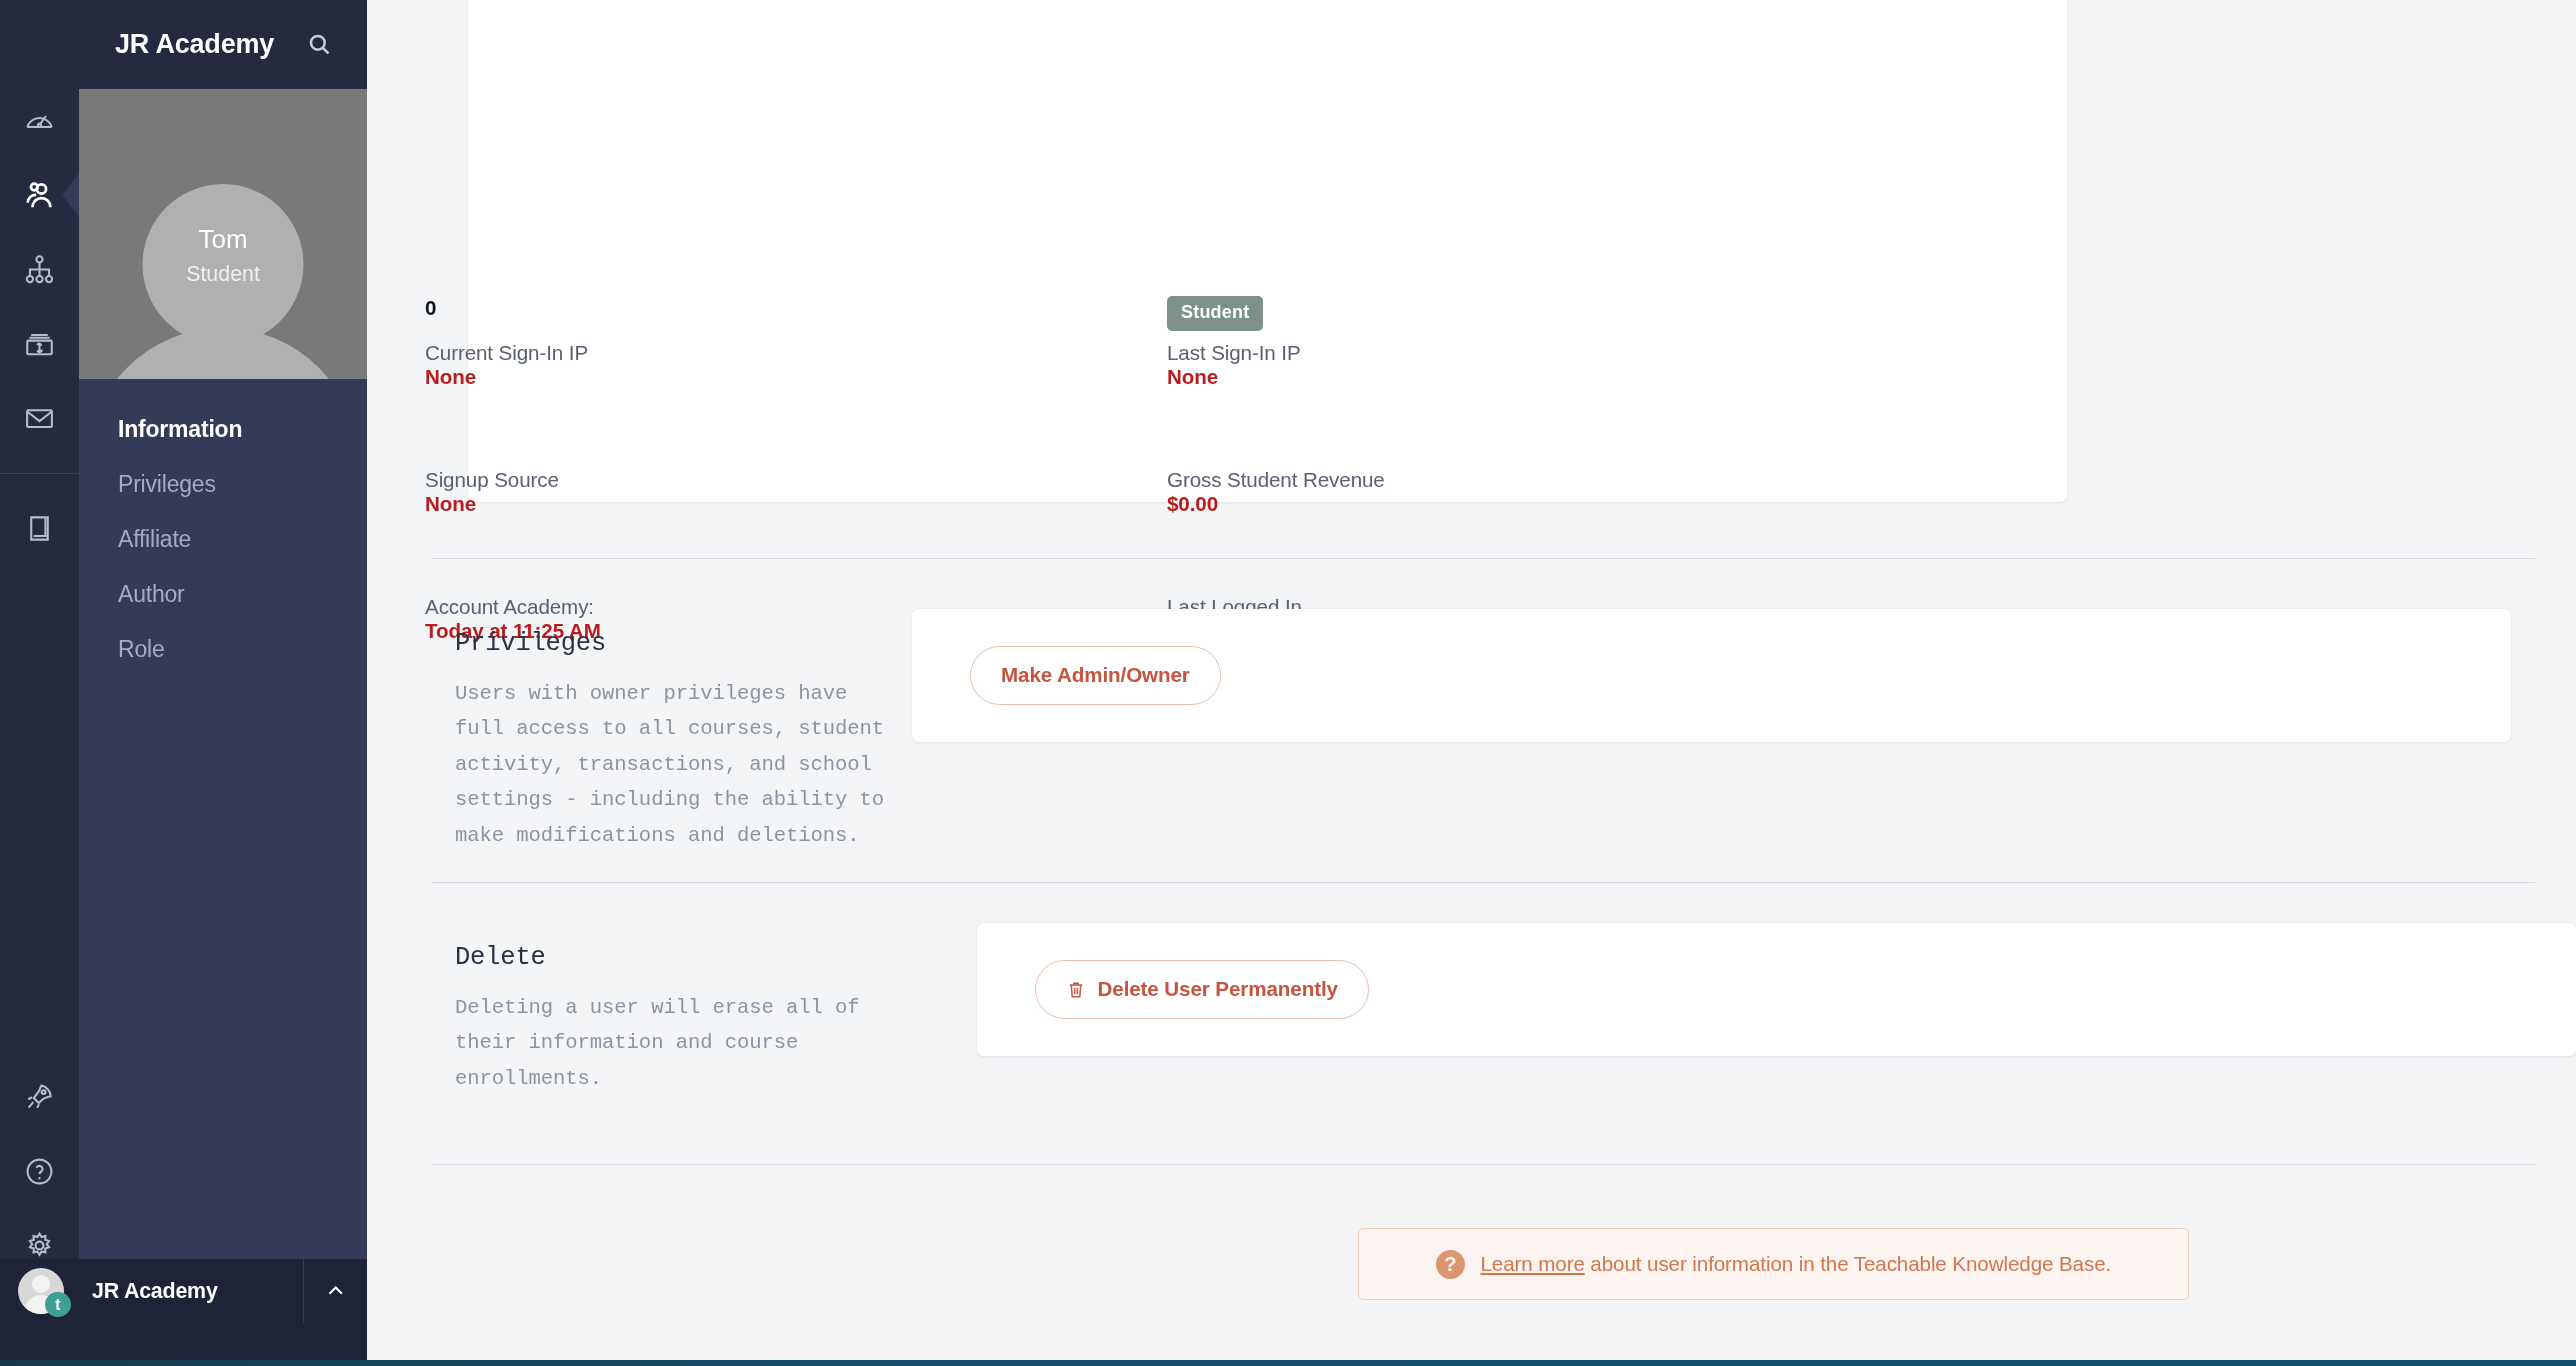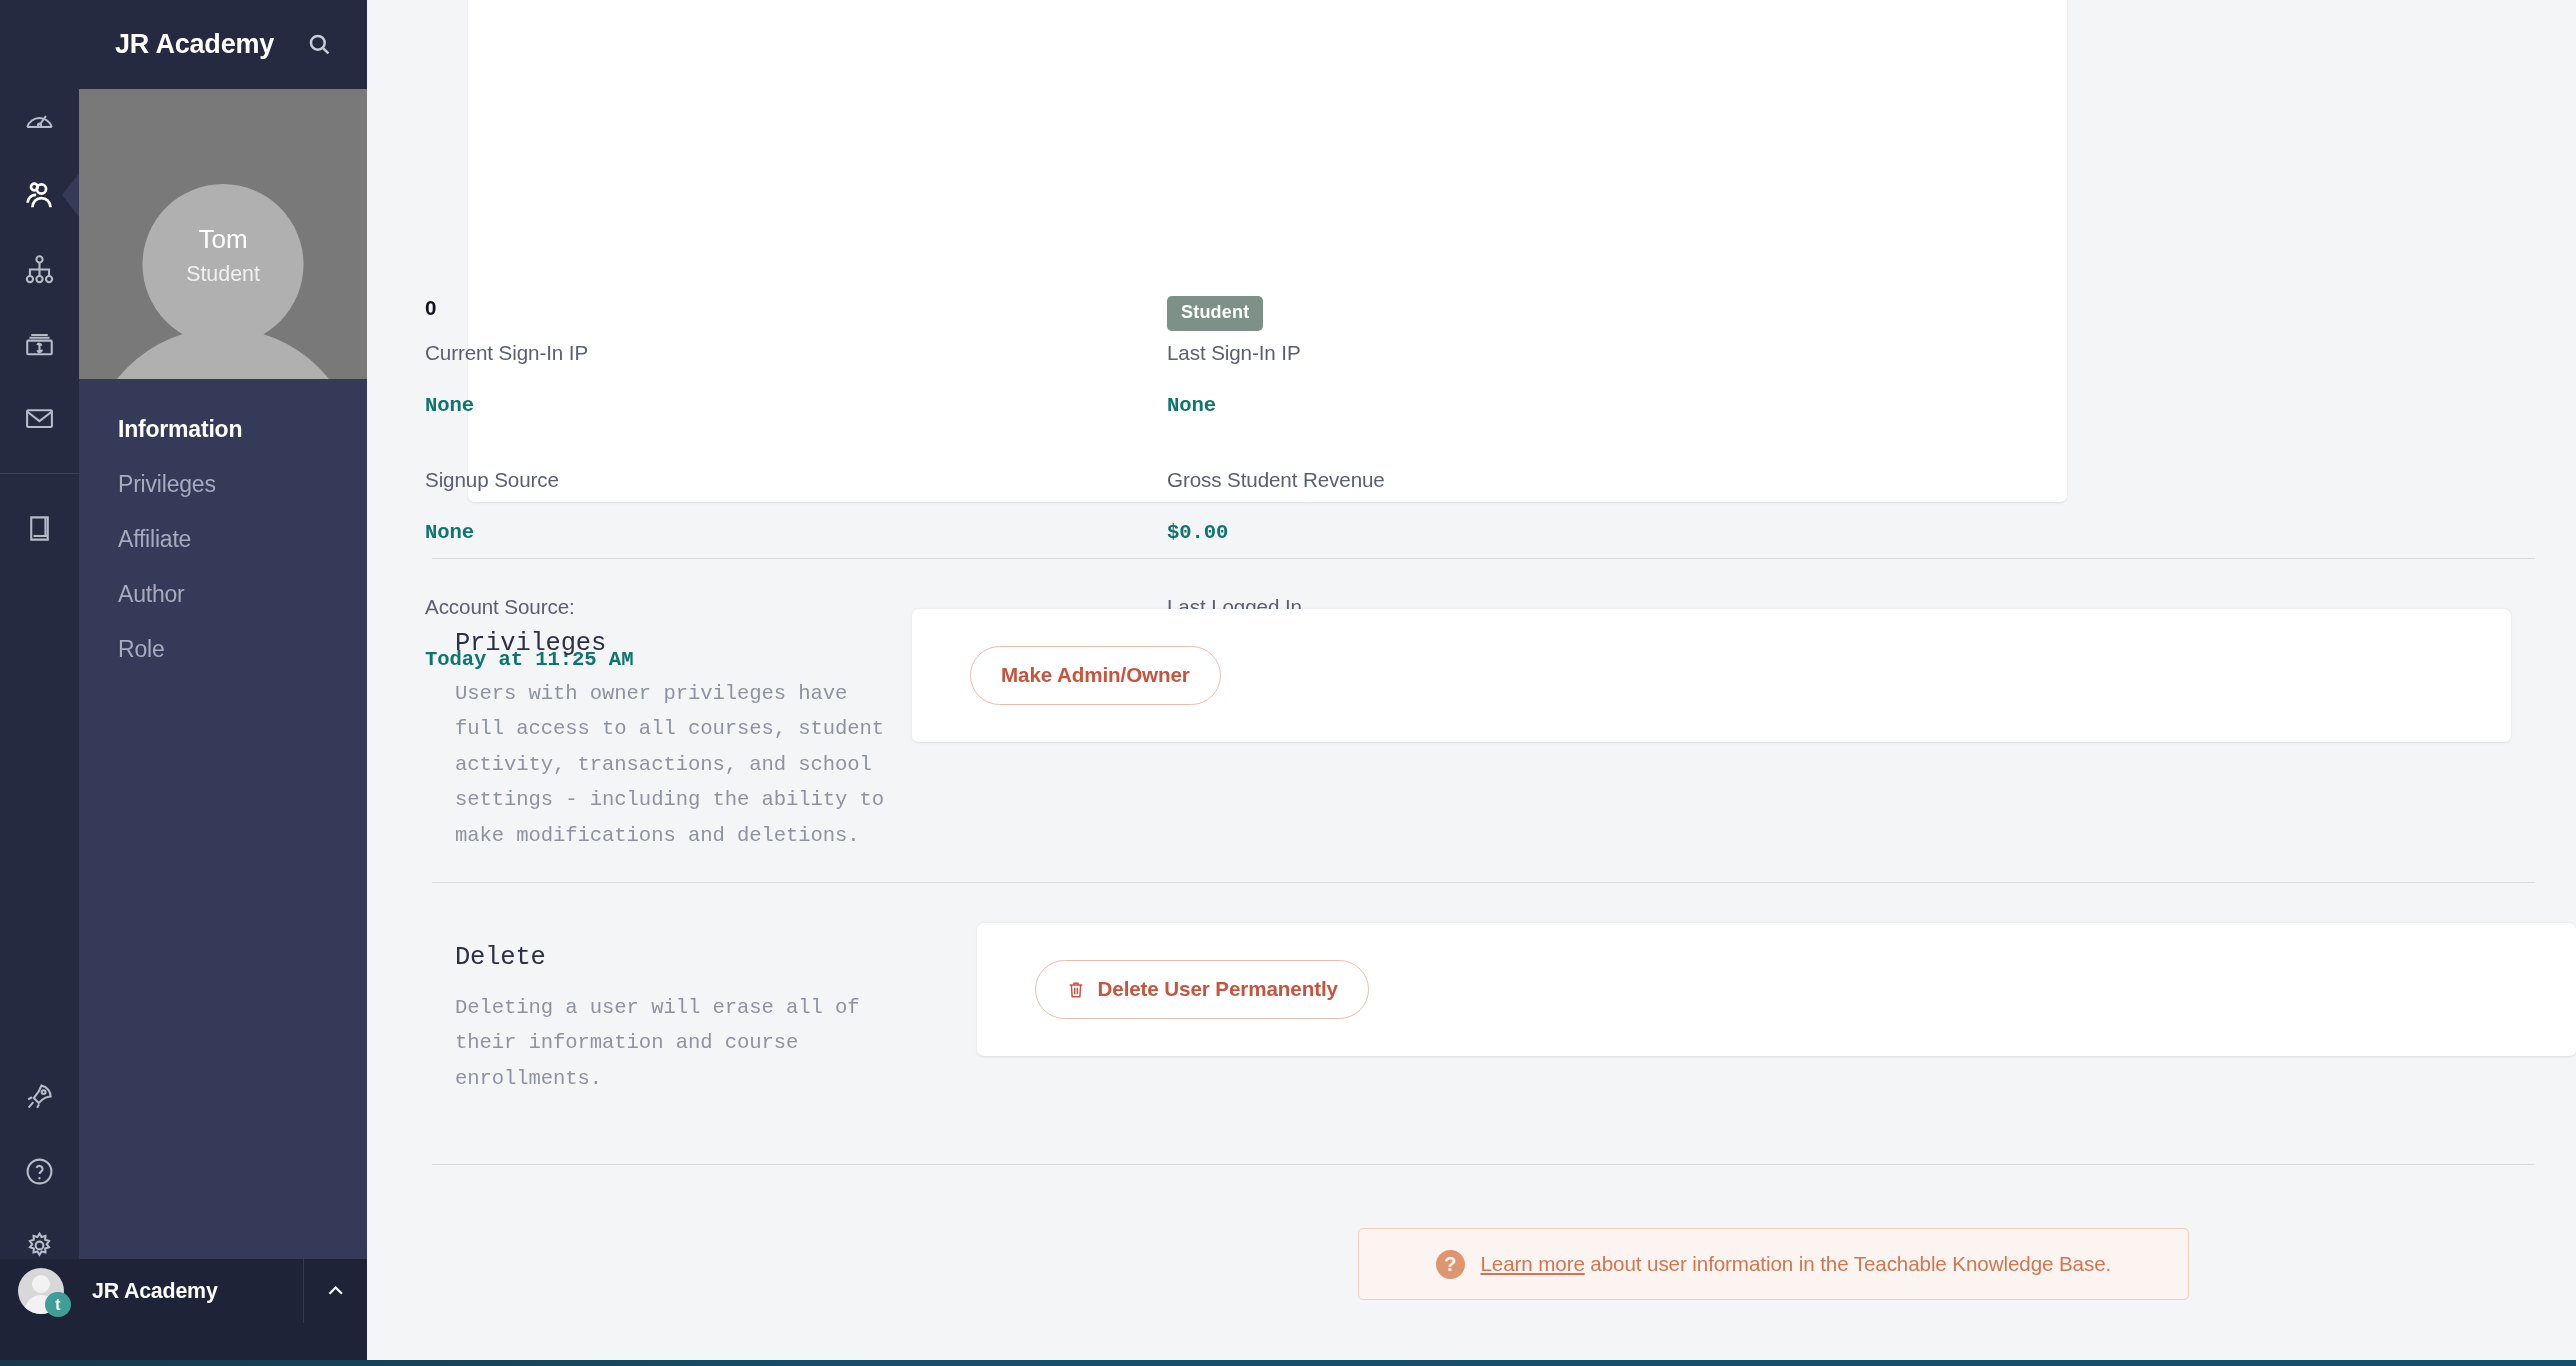--- a/index.html
+++ b/index.html
@@ -150,23 +150,22 @@
     width: 1484px;
     display: grid; grid-template-columns: 1fr 1fr;
     row-gap: 0;
   }
   .field { height: 127px; }
   .field-partial { height: 45px; }
   .field-label {
     font-size: 20.6px; color: #5a6072; font-weight: 400; letter-spacing: -0.1px;
   }
   .field-value {
-    font-size: 20.6px; color: #0f766e; font-weight: 700; margin-top: 29px;
+    font-size: 20.6px; color: #b91c1c; font-weight: 700; margin-top: 0;
     letter-spacing: -0.1px;
-    font-family: Liberation Mono, monospace;
   }
   .field-value-top { font-size: 20.6px; color: #10141f; font-weight: 700; }
 
   .role-badge {
     display: inline-block; background: #7d9189; color: #ffffff;
     font-size: 18px; font-weight: 700; letter-spacing: 0.2px;
     padding: 5.8px 14px 8.2px 14px; border-radius: 5px;
   }
 
   
@@ -374,21 +373,21 @@
         <div class="field">
           <div class="field-label">Signup Source</div>
           <div class="field-value">None</div>
         </div>
         <div class="field">
           <div class="field-label">Gross Student Revenue</div>
           <div class="field-value">$0.00</div>
         </div>
 
         <div class="field">
-          <div class="field-label">Account Source:</div>
+          <div class="field-label">Account Academy:</div>
           <div class="field-value">Today at 11:25 AM</div>
         </div>
         <div class="field">
           <div class="field-label">Last Logged In</div>
           <div class="field-value"></div>
         </div>
       </div>
 
       <div class="section-divider" style="top:558px;"></div>
 

